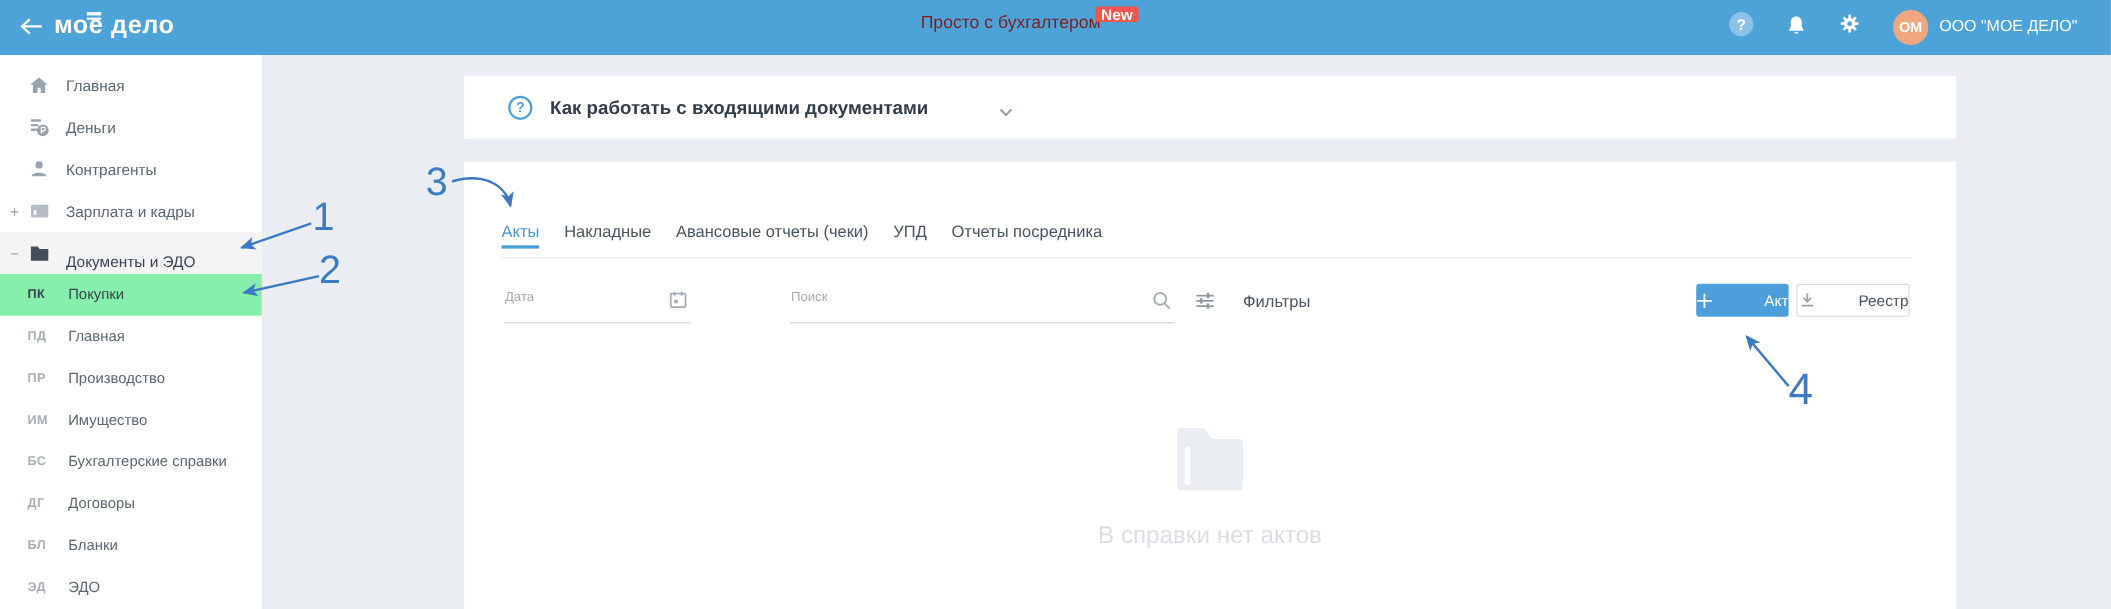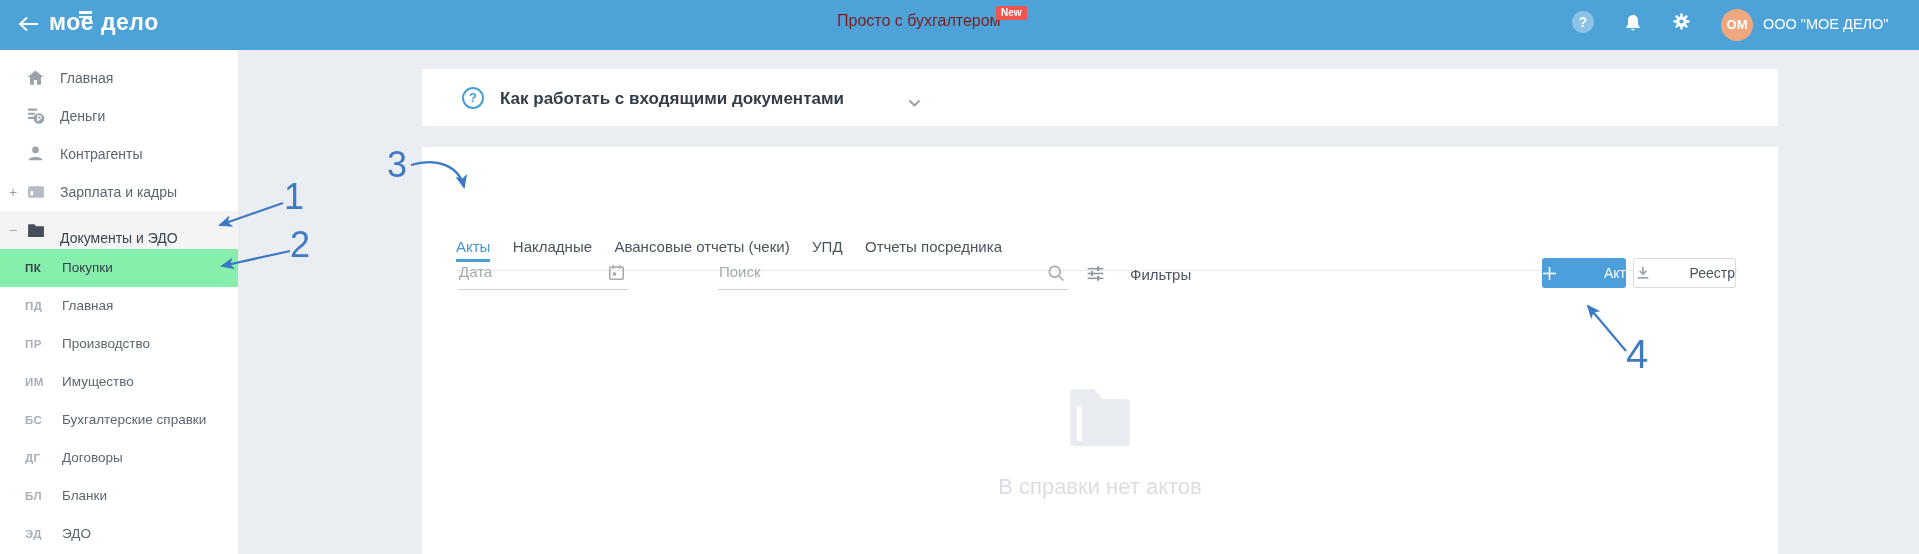--- a/index.html
+++ b/index.html
@@ -9,21 +9,21 @@
     -webkit-font-smoothing:antialiased;
   }
   
   .topbar{position:absolute;left:0;top:0;width:1919px;height:50px;background:#4da2d8;z-index:5;}
   .back-arrow{position:absolute;left:18px;top:15px;width:22px;height:18px;cursor:pointer;}
   .logo{position:absolute;left:49px;top:9px;color:#fff;font-size:23px;font-weight:bold;letter-spacing:0.5px;}
   .logo-bars{position:absolute;left:79px;top:9px;width:13px;height:7px;border-top:2.5px solid #4da2d8;border-bottom:0;background:#4da2d8;}
   .logo-bars i{display:block;width:13px;height:2.5px;background:#fff;margin-top:0;}
   .logo-bars i + i{margin-top:2px;}
   .promo{position:absolute;left:837px;top:12px;color:#7f1d1d;font-size:16px;}
-  .new-badge{position:absolute;left:996px;top:6px;background:#f0554f;color:#fff;font-size:10px;font-weight:bold;
+  .new-badge{position:absolute;left:996px;top:6px;background:#f0554f;color:#fff;font-size:14px;font-weight:bold;
     padding:2px 5px;border-radius:2px;line-height:10px;text-align:right;}
   .tb-help{position:absolute;left:1572px;top:11px;width:22px;height:22px;border-radius:50%;
     background:rgba(255,255,255,0.35);color:#fff;font-size:14px;font-weight:bold;line-height:22px;text-align:center;cursor:pointer;}
   .tb-bell{position:absolute;left:1623px;top:12px;cursor:pointer;}
   .tb-gear{position:absolute;left:1671px;top:11px;cursor:pointer;}
   .avatar{position:absolute;left:1721px;top:9px;width:32px;height:32px;border-radius:50%;background:#efa780;
     color:#fff;font-size:13px;font-weight:bold;line-height:32px;text-align:center;cursor:pointer;}
   .company{position:absolute;left:1763px;top:16px;color:#fff;font-size:14.5px;cursor:pointer;white-space:nowrap;}
   
   .sidebar{position:absolute;left:0;top:50px;width:238px;bottom:0;background:#fff;z-index:2;border-right:1px solid #e9ebee;}
@@ -42,24 +42,24 @@
   
   .help-banner{position:absolute;left:422px;top:69px;width:1356px;height:57px;background:#fff;z-index:1;}
   .q-icon{position:absolute;left:40px;top:18px;width:18px;height:18px;border:2px solid #4a9fd8;border-radius:50%;
     color:#4a9fd8;font-size:13px;font-weight:bold;line-height:18px;text-align:center;cursor:pointer;}
   .banner-title{position:absolute;left:78px;top:20px;font-size:17px;font-weight:bold;color:#323d48;white-space:nowrap;}
   .banner-chevron{position:absolute;left:486px;top:25px;cursor:pointer;}
   
   .main-panel{position:absolute;left:422px;top:147px;width:1356px;bottom:0;background:#fff;z-index:1;}
   .tabs{position:absolute;left:34px;top:55px;width:1282px;padding-bottom:8px;border-bottom:1px solid #e7eaed;}
   .tab{display:inline-block;margin-right:18px;font-size:15px;color:#4a545e;padding-bottom:4px;cursor:pointer;}
-  .tab.active{color:#4697d4;border-bottom:3px solid #4a9fd9;margin-top:36px;}
+  .tab.active{color:#4697d4;border-bottom:3px solid #4a9fd9;}
   .ufield{position:absolute;top:114px;}
   .ufield input{width:100%;box-sizing:border-box;border:none;border-bottom:1px solid #ccd1d5;background:transparent;
-    outline:none;font-family:"Liberation Sans",sans-serif;font-size:15px;color:#4a545e;padding:2px 28px 9px 1px;}
+    outline:none;font-family:"Liberation Sans",sans-serif;font-size:12px;color:#4a545e;padding:2px 28px 16px 1px;}
   .ufield input::placeholder{color:#a4abb2;opacity:1;}
   .ufield .field-icon{position:absolute;right:2px;top:2px;cursor:pointer;}
   .date-field{left:36px;width:170px;}
   .search-field{left:296px;width:350px;}
   .filter-toggle{position:absolute;left:663px;top:116px;cursor:pointer;}
   .filters-label{position:absolute;left:708px;top:119px;font-size:15px;color:#4a545e;cursor:pointer;}
   .btn{position:absolute;top:111px;height:30px;border-radius:3px;display:flex;align-items:center;justify-content:space-between;
     font-size:14px;cursor:pointer;box-sizing:border-box;}
   .btn-add{left:1120px;width:84px;background:#4c9fdb;color:#fff;gap:9px;}
   .btn-registry{left:1211px;width:103px;background:#fff;border:1px solid #d6d9dd;color:#4a545e;gap:9px;}

